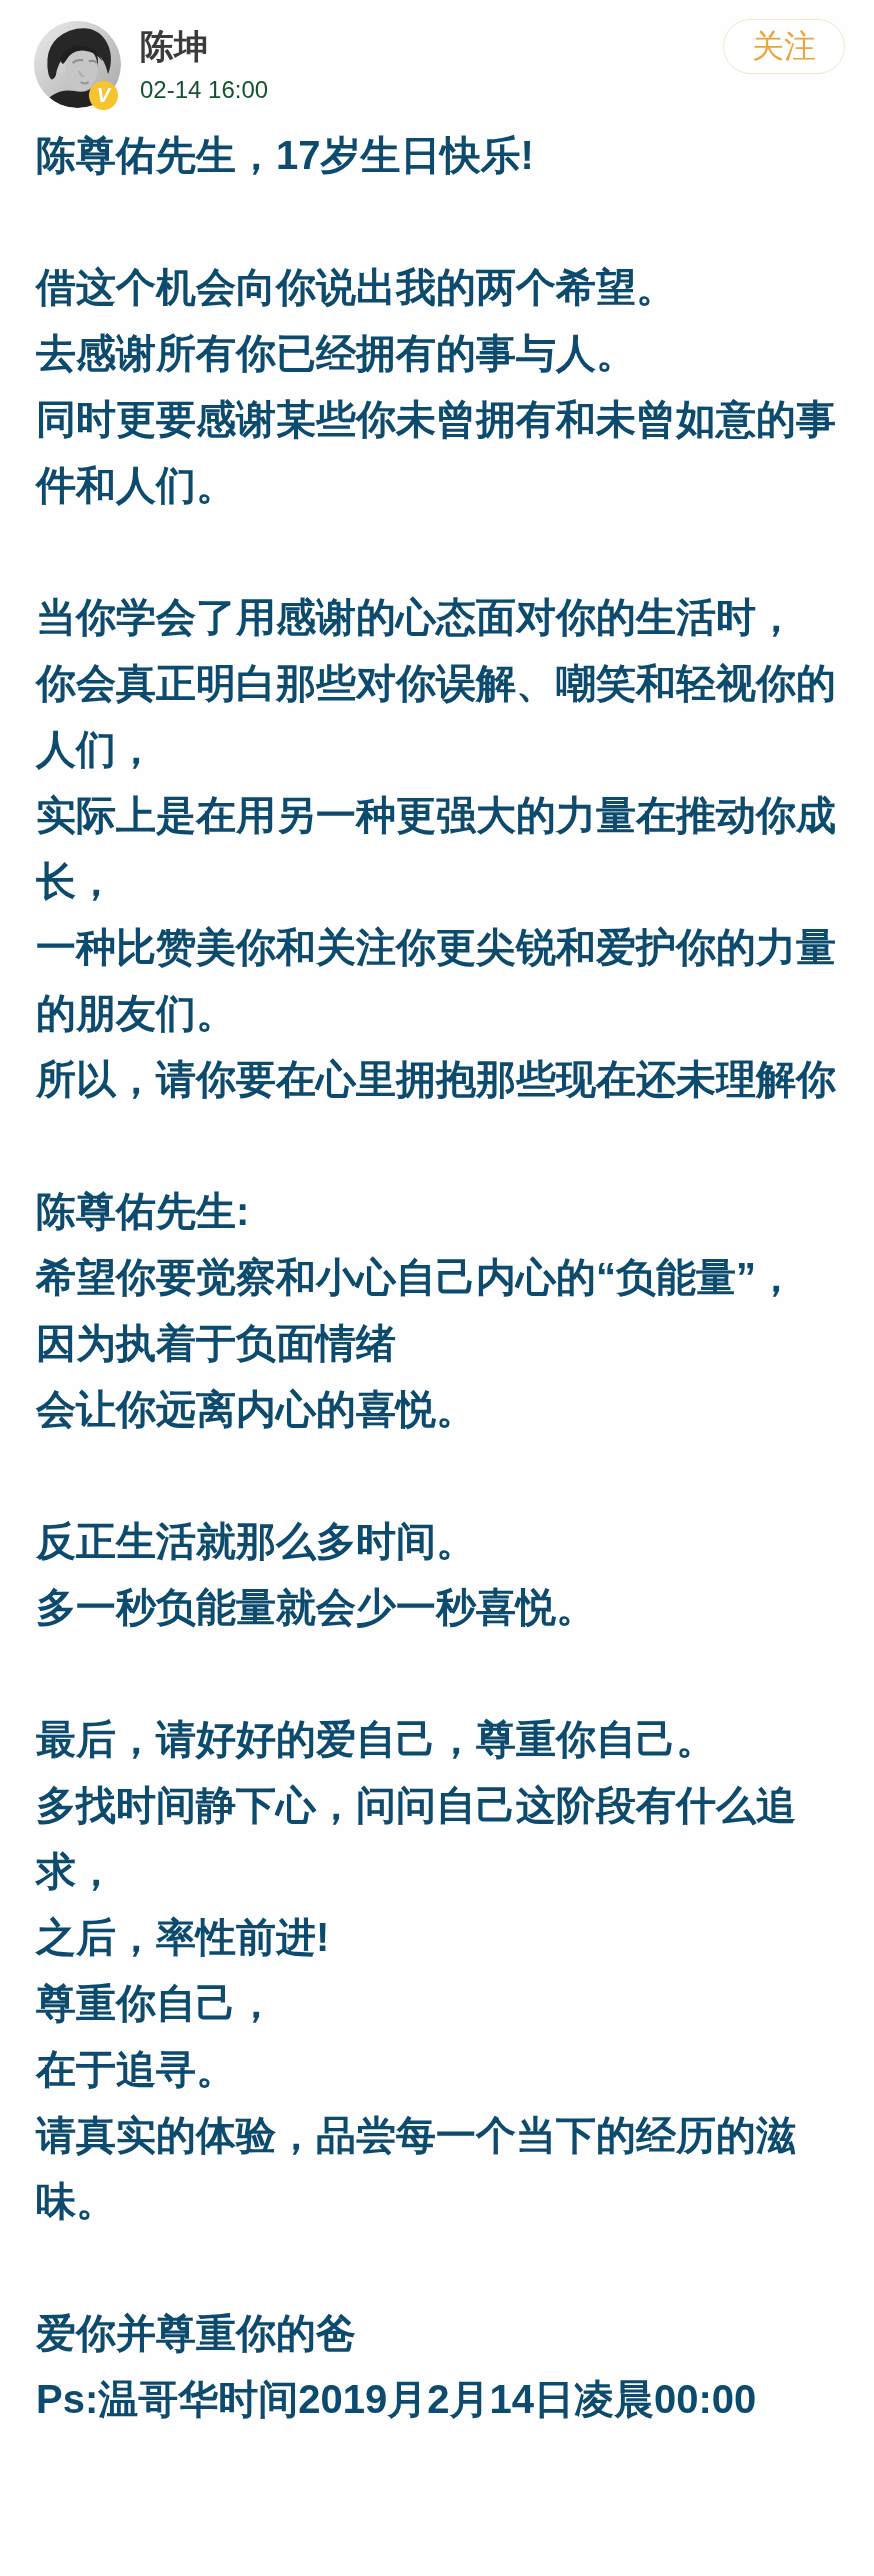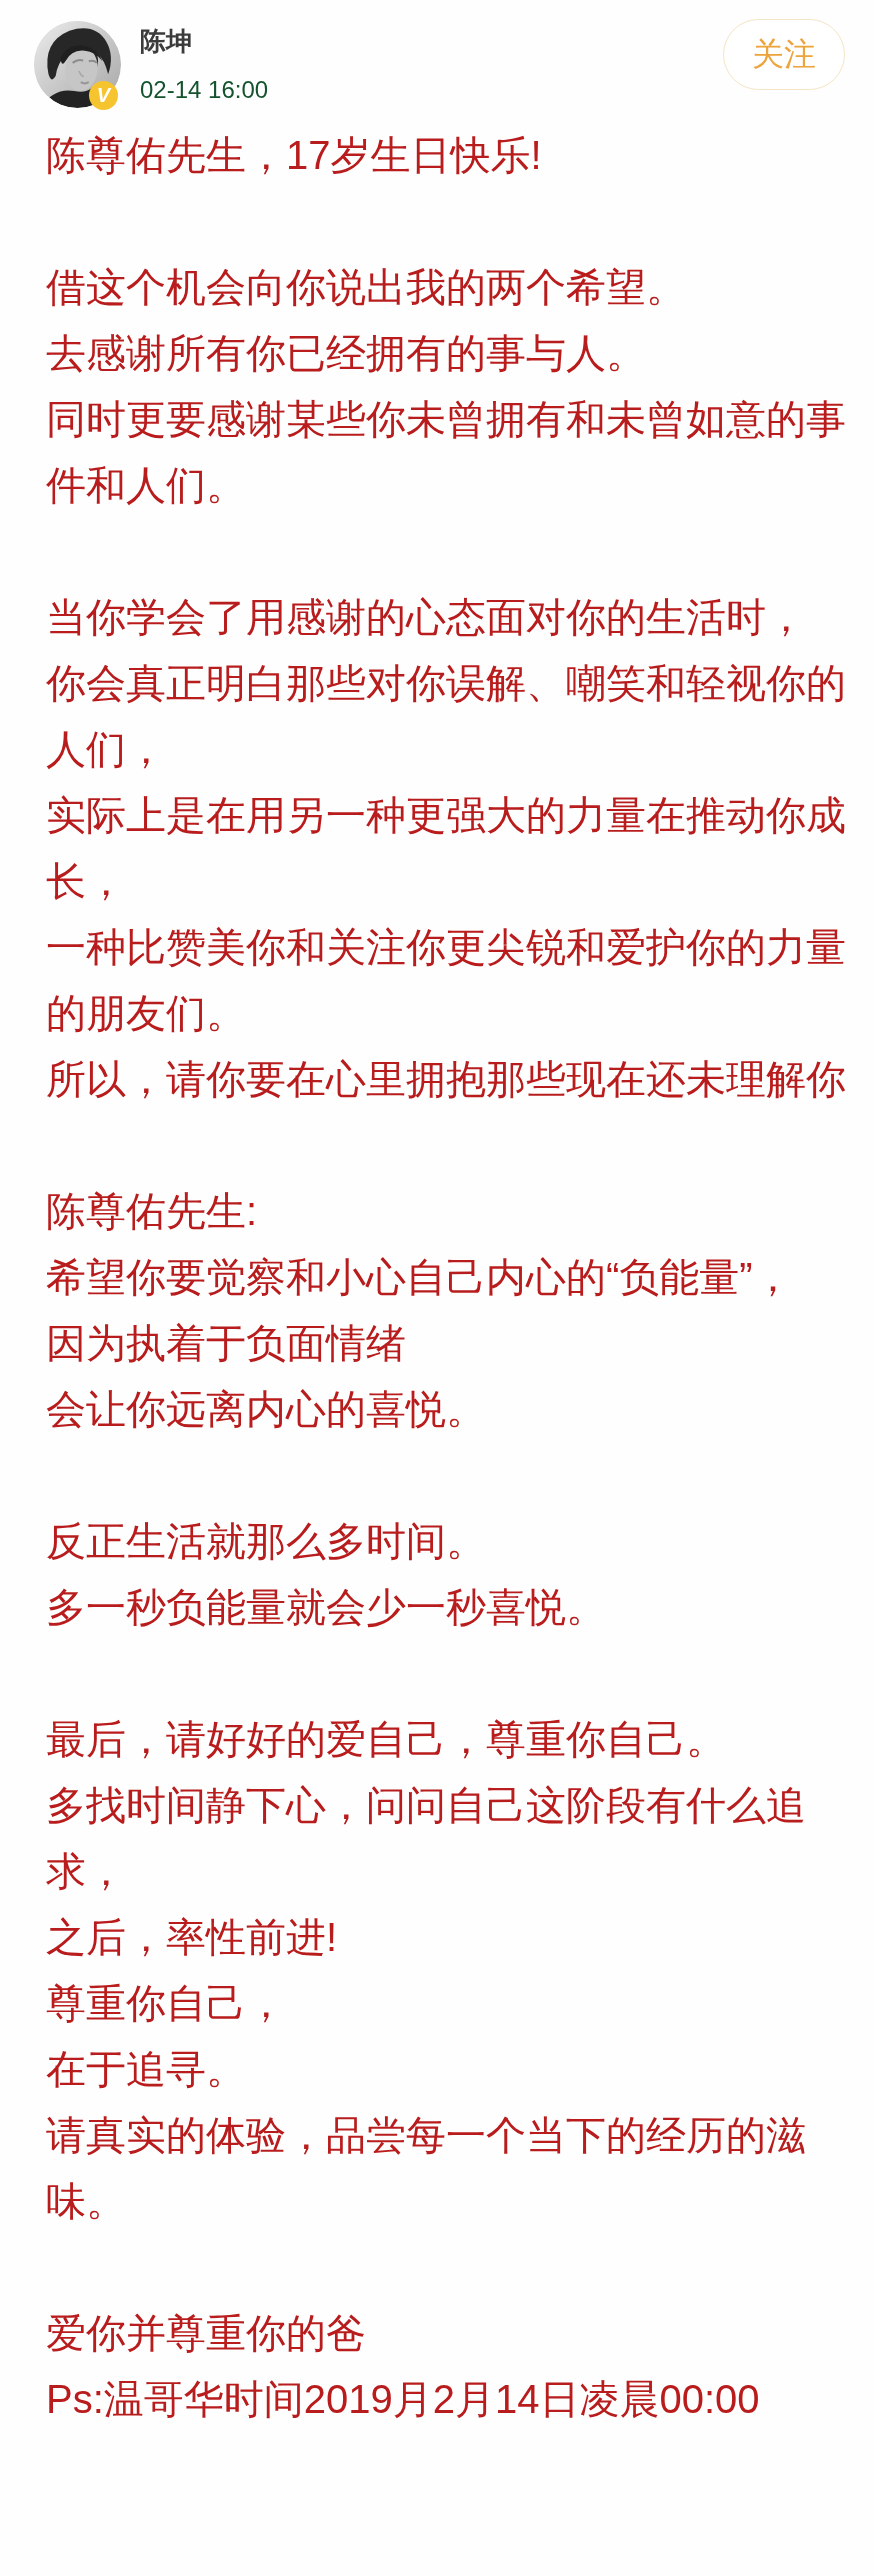--- a/index.html
+++ b/index.html
@@ -43,56 +43,57 @@
     font-weight: bold;
     font-style: italic;
     font-size: 20px;
     line-height: 29px;
     text-align: center;
   }
   .user-name {
     position: absolute;
     left: 140px;
     top: 24px;
-    font-size: 26px;
+    font-size: 34px;
     font-weight: bold;
     color: #3b3b3b;
     cursor: pointer;
   }
   .timestamp {
     position: absolute;
     left: 140px;
     top: 76px;
     font-size: 24px;
     color: #14532d;
   }
   .follow-btn {
     position: absolute;
     left: 723px;
     top: 19.4px;
     width: 122px;
-    height: 71px;
+    height: 55px;
     box-sizing: border-box;
     background: #ffffff;
     border: 1.6px solid #f5e5c4;
     border-radius: 37px;
     color: #eca43c;
     font-size: 32px;
     display: flex;
     align-items: center;
     justify-content: center;
     cursor: pointer;
   }
   
   .post-body {
-    padding: 0 46px;
+    padding: 0 36px;
     font-size: 40px;
     line-height: 66px;
-    color: #b91c1c;
+    color: #0c4a6e;
     letter-spacing: 0px;
+    font-weight: bold;
   }
   .post-line {
     height: 66px;
     white-space: nowrap;
   }
 </style>
 </head>
 <body>
 
 <div class="header">

